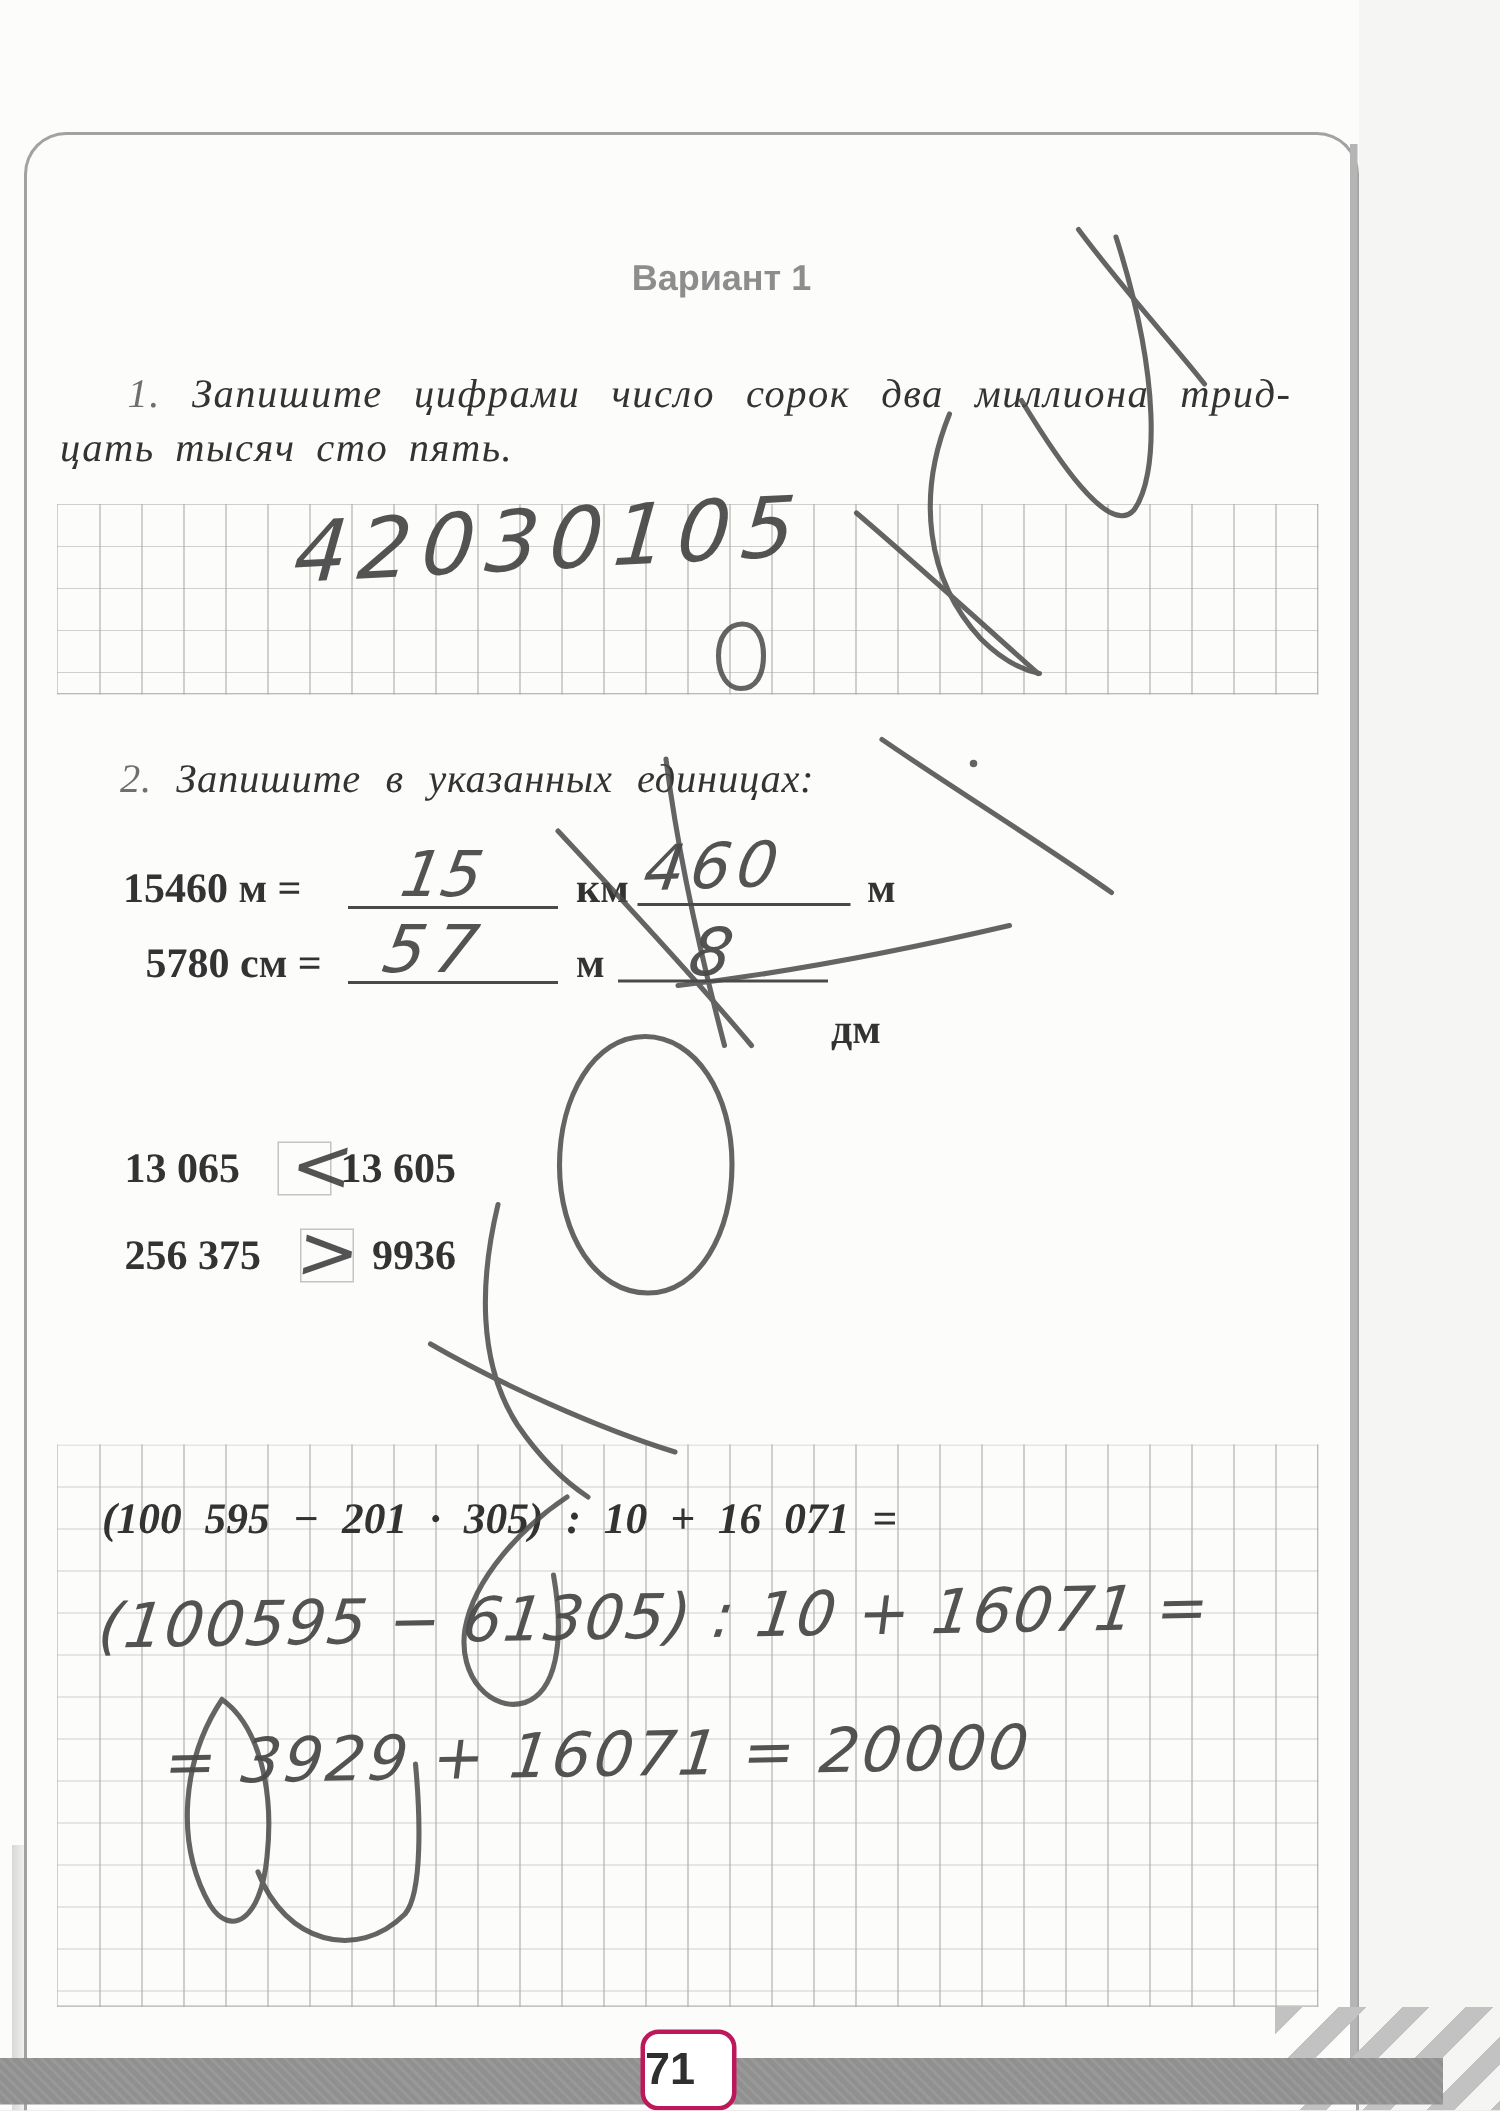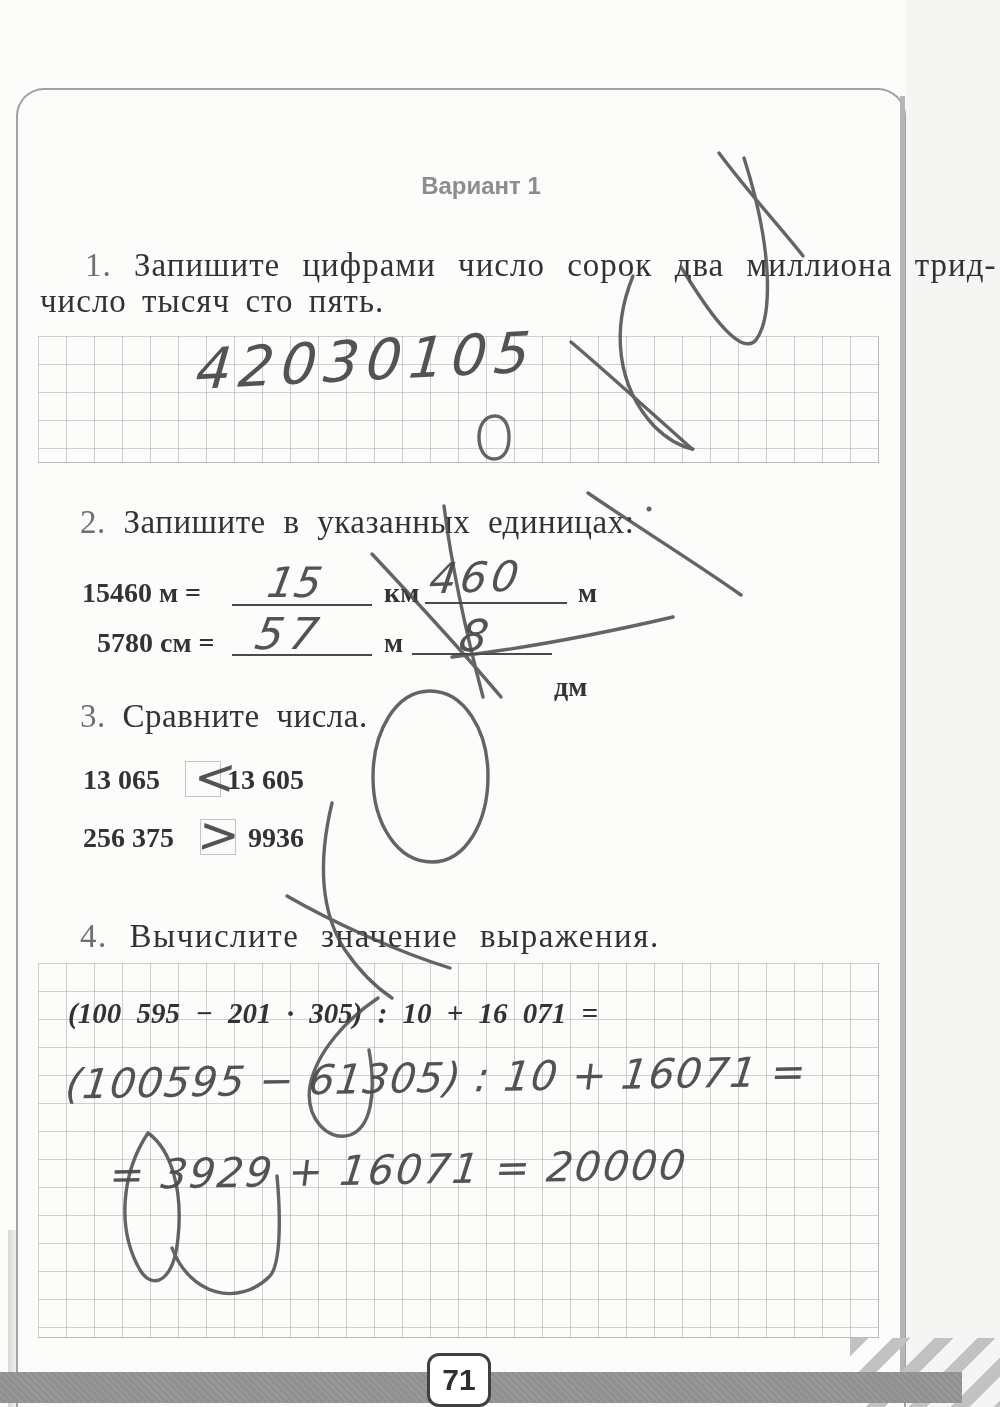--- a/index.html
+++ b/index.html
@@ -13,21 +13,21 @@
   .edge-left{position:absolute;left:8px;top:1230px;width:8px;height:177px;background:linear-gradient(to right,#cfcfcd,#ececea);opacity:.8;}
   
   .banner{position:absolute;left:38px;top:102px;width:848px;height:46px;border-radius:14px;
           background:var(--banner_bg,#9c9c9c);
           background-image:repeating-linear-gradient(45deg,rgba(255,255,255,.07) 0 2px,transparent 2px 5px);}
   .banner span{display:block;text-align:center;line-height:47px;color:#ffffff;
           font-family:"Liberation Sans",sans-serif;font-weight:bold;font-size:29px;letter-spacing:.5px;white-space:nowrap;}
   .variant{position:absolute;left:0;top:172px;width:920px;text-align:center;
           font-family:"Liberation Sans",sans-serif;font-weight:bold;font-size:24px;color:#8d8d8d;padding-left:21px;}
   
-  .pt{position:absolute;font-size:33px;white-space:nowrap;color:#333;}
+  .pt{position:absolute;font-size:27px;white-space:nowrap;color:#333;font-style:italic;}
   .tasknum{color:#6f6f6f;}
   .t1-line1{left:85px;top:247px;word-spacing:13px;letter-spacing:1px;}
   .t1-line2{left:40px;top:283px;word-spacing:6px;letter-spacing:1px;}
   .t2-title{left:80px;top:504px;word-spacing:9px;letter-spacing:.5px;}
   .t3-title{left:80px;top:698px;word-spacing:8px;letter-spacing:.5px;}
   .t4-title{left:80px;top:918px;word-spacing:12px;letter-spacing:1.5px;}
   
   .grid{position:absolute;left:38px;width:840px;opacity:.8;
     background-image:
       repeating-linear-gradient(to right, rgba(150,150,150,.55) 0, rgba(150,150,150,.55) 1px, transparent 1px, transparent 28px),
@@ -55,41 +55,41 @@
   .hw-sign1{left:194px;top:748px;font-size:50px;transform:skewX(-6deg);}
   .hw-sign2{left:198px;top:806px;font-size:50px;transform:skewX(-6deg);}
   .hw-work1{left:66px;top:1054px;font-size:41px;letter-spacing:1px;transform:rotate(-1deg) skewX(-8deg);}
   .hw-work2{left:110px;top:1146px;font-size:41px;letter-spacing:2px;transform:rotate(-1deg) skewX(-8deg);}
   
   .stripes{position:absolute;left:850px;top:1338px;width:150px;height:69px;
      background:repeating-linear-gradient(135deg,#c2c2c2 0 13px,transparent 13px 30px);}
   .bottom-bar{position:absolute;left:0;top:1372px;width:962px;height:31px;background:var(--bar_bg,#909090);
      background-image:repeating-linear-gradient(45deg,rgba(255,255,255,.08) 0 2px,transparent 2px 5px);}
   .page-badge{position:absolute;left:427px;top:1353px;width:64px;height:54px;background:#ffffff;
-     border:3px solid #404040;border-radius:12px;box-sizing:border-box;text-align:center;
+     border:3px solid #be185d;border-radius:12px;box-sizing:border-box;text-align:left;
      font-family:"Liberation Sans",sans-serif;font-weight:bold;font-size:30px;color:#2f2f2f;line-height:48px;}
   .scribbles{position:absolute;left:0;top:0;width:1000px;height:1407px;pointer-events:none;}
 </style>
 </head>
 <body>
 
 <div id="page">
 
   <div class="outside-right"></div>
   <div class="frame"></div>
   <div class="edge-right"></div>
   <div class="edge-left"></div>
 
   <div class="variant">Вариант 1</div>
 
   <div class="pt t1-line1">
     <span class="tasknum">1.</span>
     <span>Запишите цифрами число сорок два миллиона трид-</span>
   </div>
-  <div class="pt t1-line2">число тысяч сто пять.</div>
+  <div class="pt t1-line2">цать тысяч сто пять.</div>
 
   <div class="grid grid1"></div>
   <div class="hw hw-ans1">42030105</div>
 
   <div class="pt t2-title">
     <span class="tasknum">2.</span>
     <span>Запишите в указанных единицах:</span>
   </div>
 
   <div class="row-text" style="left:82px;top:577px;">15460 м =</div>
@@ -101,38 +101,30 @@
   <div class="hw hw-460">460</div>
 
   <div class="row-text" style="left:97px;top:627px;">5780 см =</div>
   <div class="blank u-r2a"></div>
   <div class="row-text" style="left:384px;top:627px;">м</div>
   <div class="blank u-r2b"></div>
   <div class="row-text" style="left:554px;top:627px;margin-top:44px;">дм</div>
   <div class="hw hw-57">57</div>
   <div class="hw hw-8">8</div>
 
-  <div class="pt t3-title">
-    <span class="tasknum">3.</span>
-    <span>Сравните числа.</span>
-  </div>
   <div class="row-text" style="left:83px;top:764px;">13 065</div>
   <div class="cmp-box" style="left:185px;top:761px;"></div>
   <div class="hw hw-sign1">&lt;</div>
   <div class="row-text" style="left:227px;top:764px;">13 605</div>
 
   <div class="row-text" style="left:83px;top:822px;">256 375</div>
   <div class="cmp-box" style="left:200px;top:819px;"></div>
   <div class="hw hw-sign2">&gt;</div>
   <div class="row-text" style="left:248px;top:822px;">9936</div>
 
-  <div class="pt t4-title">
-    <span class="tasknum">4.</span>
-    <span>Вычислите значение выражения.</span>
-  </div>
   <div class="grid grid2"></div>
   <div class="row-text" style="left:68px;top:997px;font-size:29px;word-spacing:8px;font-style:italic;">(100 595 − 201 · 305) : 10 + 16 071 =</div>
   <div class="hw hw-work1">(100595 − 61305) : 10 + 16071 =</div>
   <div class="hw hw-work2">= 3929 + 16071 = 20000</div>
 
   <svg class="scribbles" viewBox="0 0 1000 1407">
     <g fill="none" stroke="#4a4a4a" stroke-width="3.4" stroke-linecap="round" opacity="0.85">
       <path d="M719 153 C748 192 786 234 803 256"></path>
       <path d="M744 158 C774 252 772 318 756 340 C739 359 703 303 681 267"></path>
       <path d="M633 276 C611 330 617 386 654 426 C669 441 683 447 693 449"></path>

